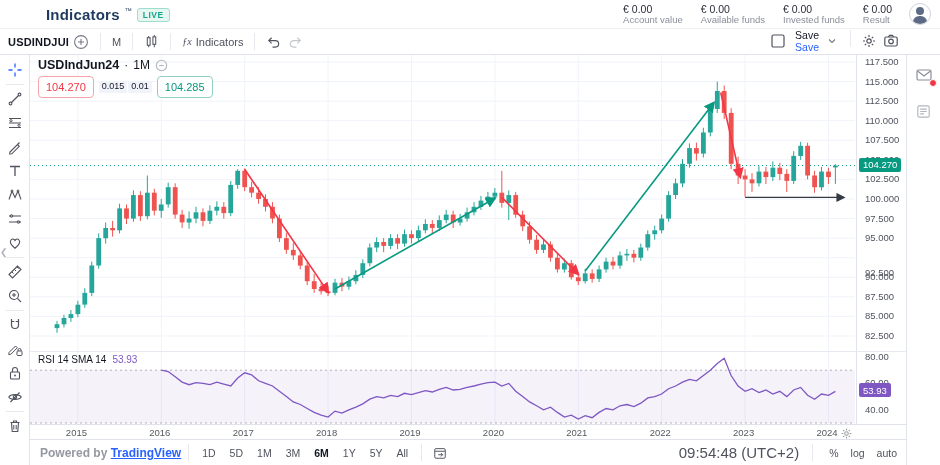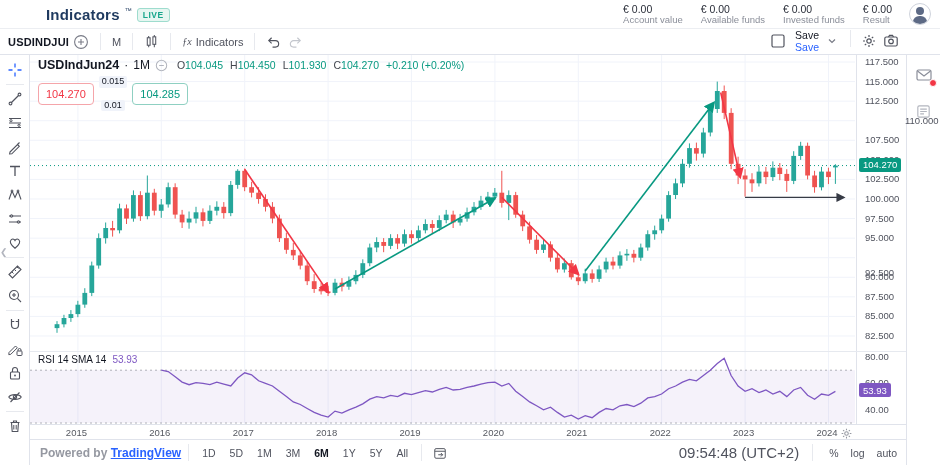--- a/index.html
+++ b/index.html
@@ -53,21 +53,21 @@
   .legend-row1 { display:flex; align-items:center; gap:5px; font-size:11px; }
   .legend-title { font-size:12.5px; font-weight:bold; color:#131722; }
   .legend-tf { font-size:12px; color:#131722; }
   .ohlc { display:flex; gap:7px; margin-left:4px; font-size:10.5px; }
   .ohlc .k { color:#42464e; }
   .ohlc .v { color:#089981; }
   .legend-row2 { display:flex; align-items:center; gap:5px; margin-top:4px; }
   .quote-box { font-size:11px; padding:4px 7px; border-radius:4px; background:#fff; }
   .quote-sell { color:#f23645; border:1px solid #f5a5aa; }
   .quote-buy { color:#089981; border:1px solid #8fd0c2; }
-  .spread { display:flex; flex-direction:column; gap:12px; align-items:center; }
+  .spread { display:flex; gap:1px; align-items:center; }
   .spread span { font-size:9px; color:#131722; background:#f0f3fa; border-radius:2px; padding:0 3px; line-height:1.3; }
 
   .rsi-legend { position:absolute; left:8px; top:299px; z-index:5; font-size:10px; color:#131722; display:flex; gap:6px; }
   .rsi-legend .rv { color:#7e57c2; }
 
   
   .bottom-bar { position:absolute; left:0; top:384px; width:100%; height:26px; border-top:1px solid #e0e3eb; background:#fff; display:flex; align-items:center; padding:0 6px 0 10px; z-index:5; }
   .powered { font-size:12px; color:#9598a1;font-weight:bold; }
   .powered a { color:#2962ff; text-decoration:underline; cursor:pointer; }
   .tf-row { display:flex; align-items:center; gap:2px; }
@@ -582,48 +582,41 @@
 
       <div class="legend">
         <div class="legend-row1">
           <span class="legend-title">USDIndJun24</span>
           <span class="legend-tf">·</span>
           <span class="legend-tf">1M</span>
           <svg width="13" height="13" viewBox="0 0 14 14">
               <circle cx="7" cy="7" r="5.6" fill="none" stroke="#b2b5be" stroke-width="1.1"></circle>
               <path d="M4.5 7h5" stroke="#b2b5be" stroke-width="1.1"></path>
             </svg>
-          <span class="ohlc">
-            <span><span class="k">O</span><span class="v">104.045</span></span>
-            <span><span class="k">H</span><span class="v">104.450</span></span>
-            <span><span class="k">L</span><span class="v">101.930</span></span>
-            <span><span class="k">C</span><span class="v">104.270</span></span>
-            <span class="v">+0.210 (+0.20%)</span>
-          </span>
         </div>
         <div class="legend-row2">
           <span class="quote-box quote-sell">104.270</span>
           <span class="spread">
             <span>0.015</span>
             <span>0.01</span>
           </span>
           <span class="quote-box quote-buy">104.285</span>
         </div>
       </div>
 
       <div class="rsi-legend">
         <span>RSI 14 SMA 14</span>
         <span class="rv">53.93</span>
       </div>
 
       <div class="price-axis" id="priceAxis">
           <span class="axis-label" style="top: 1px;">117.500</span>
           <span class="axis-label" style="top: 20.57px;">115.000</span>
           <span class="axis-label" style="top: 40.14px;">112.500</span>
-          <span class="axis-label" style="top: 59.71px; margin-left: 40px;">110.000</span>
+          <span class="axis-label" style="top: 59.71px;">110.000</span>
           <span class="axis-label" style="top: 79.28px;">107.500</span>
           <span class="axis-label" style="top: 98.85px;">105.000</span>
           <span class="axis-label" style="top: 118.42px;">102.500</span>
           <span class="axis-label" style="top: 137.99px;">100.000</span>
           <span class="axis-label" style="top: 157.56px;">97.500</span>
           <span class="axis-label" style="top: 177.13px;">95.000</span>
           <span class="axis-label" style="top: 212px;">92.500</span>
           <span class="axis-label" style="top: 216.27px;">90.000</span>
           <span class="axis-label" style="top: 235.84px;">87.500</span>
           <span class="axis-label" style="top: 255.41px;">85.000</span>

